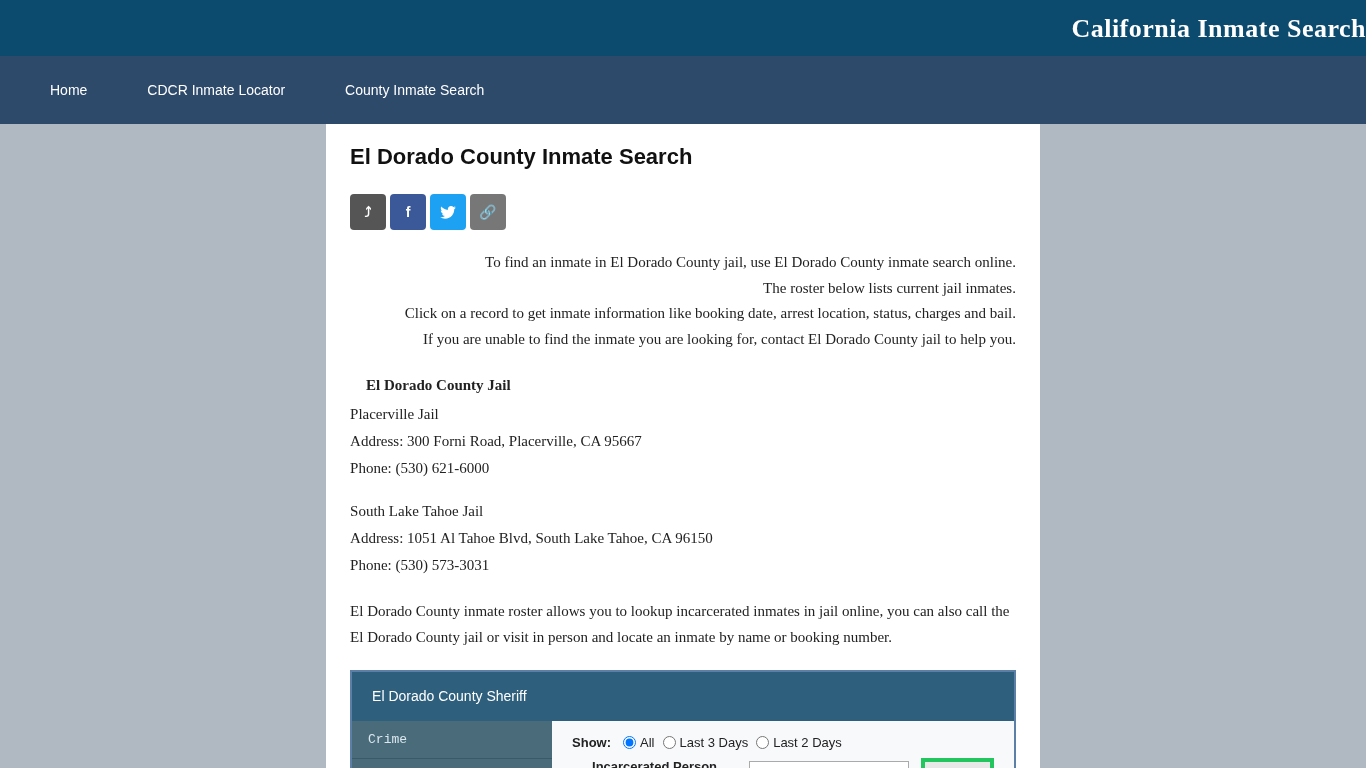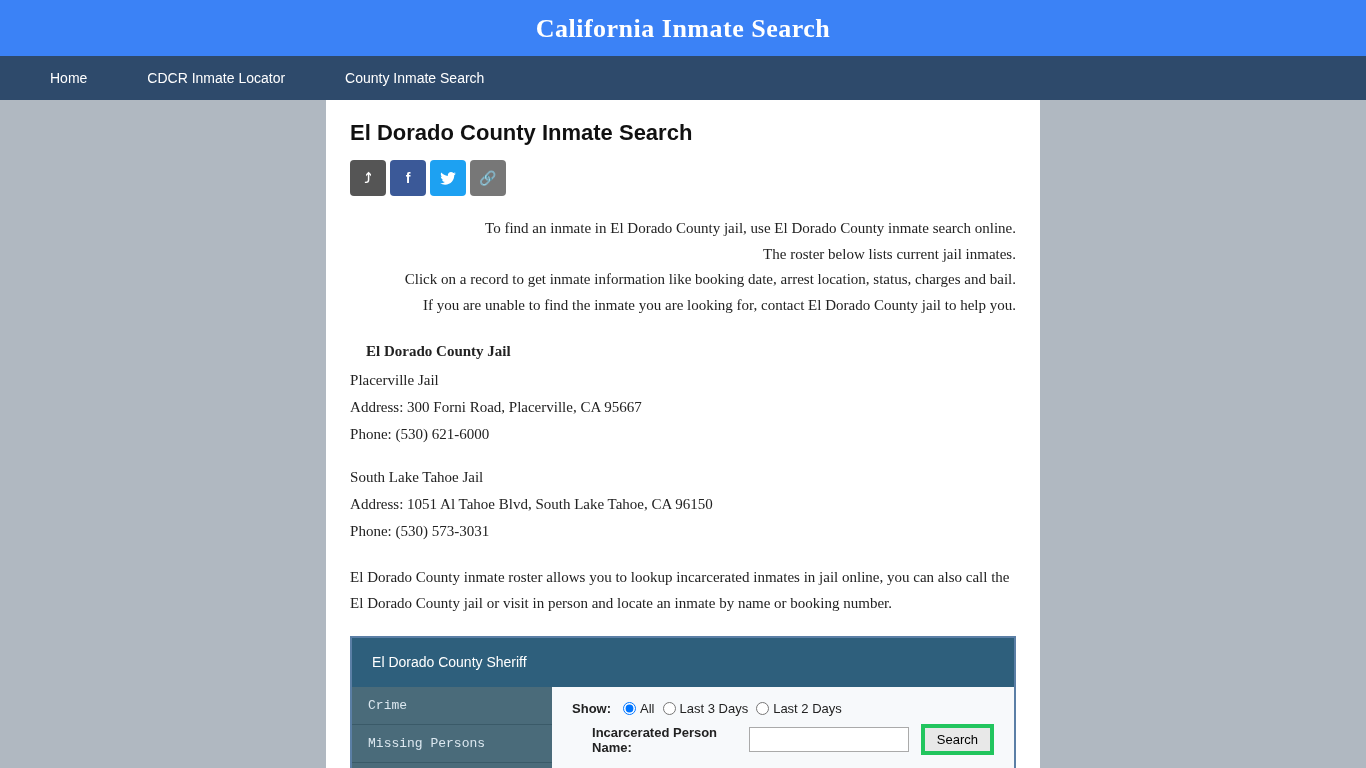--- a/index.html
+++ b/index.html
@@ -9,57 +9,57 @@
       min-height: 768px;
       font-size: 15px;
       color: #222;
     }
     #app-wrapper {
       max-width: 1366px;
       margin: 0 auto;
     }
     
     #site-header {
-      background-color: #3b82f6;
-      text-align: center;
+      background-color: #0c4a6e;
+      text-align: right;
       padding: 14px 0 12px;
     }
     #site-title {
       color: #fff;
       font-weight: bold;
       font-size: 26px;
       letter-spacing: 0.5px;
     }
     
     #main-nav {
       background-color: #2e4a6b;
       display: flex;
       align-items: center;
       padding: 0 20px;
     }
     .nav-item {
       color: #fff;
       font-size: 14px;
       font-family: Arial, sans-serif;
-      padding: 14px 30px;
+      padding: 26px 30px;
       cursor: pointer;
       text-decoration: none;
       display: inline-block;
     }
     
     #main-content {
       background-color: #fff;
       margin: 0 210px;
       padding: 20px 24px 30px;
       min-height: 660px;
     }
     #page-heading {
       font-size: 22px;
       font-weight: bold;
-      margin-bottom: 14px;
+      margin-bottom: 24px;
       color: #111;
       font-family: Arial, sans-serif;
     }
     
     #social-buttons {
       display: flex;
       gap: 4px;
       margin-bottom: 20px;
     }
     .social-btn {

